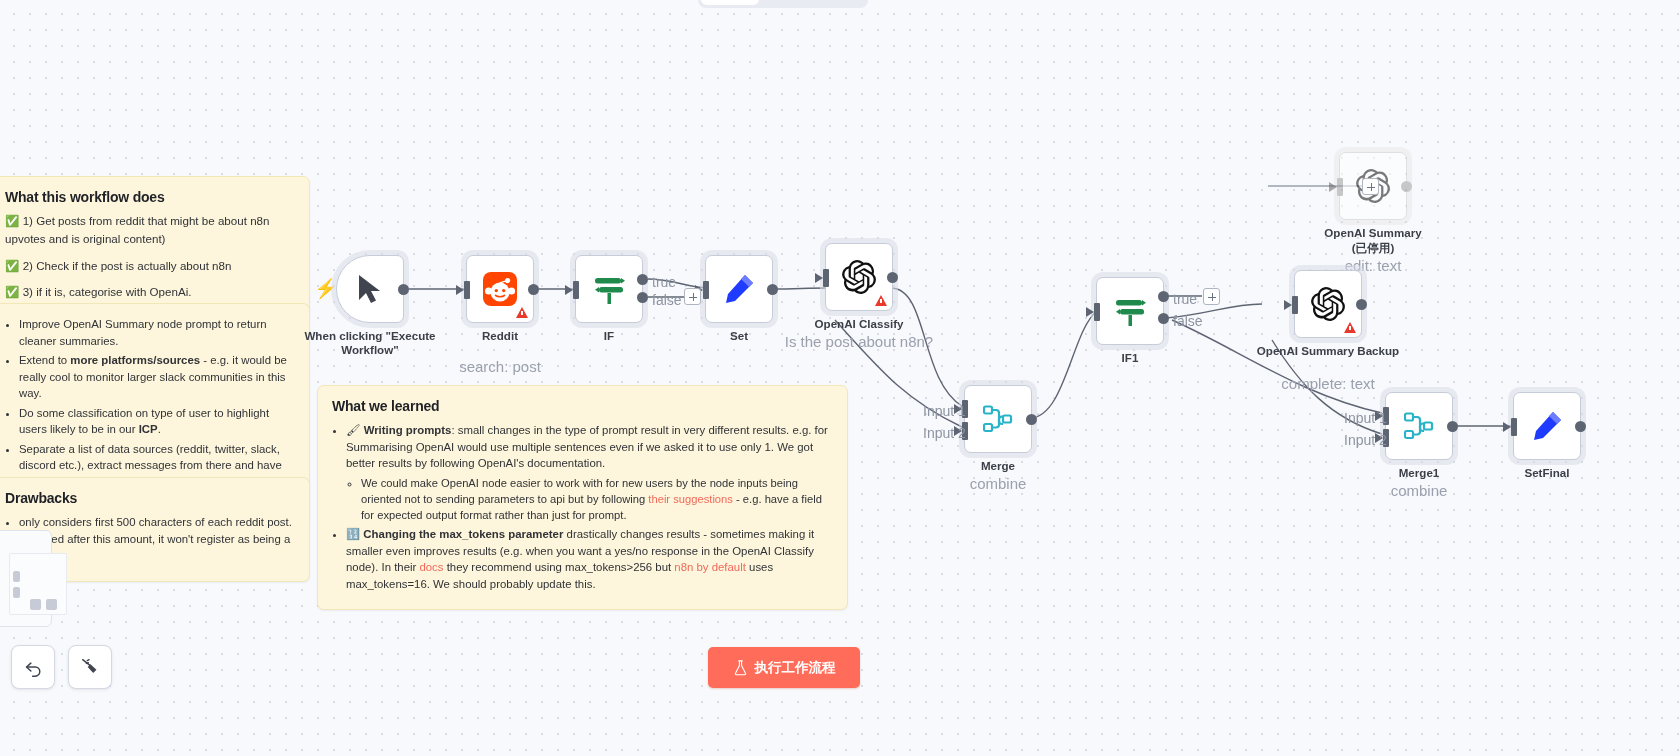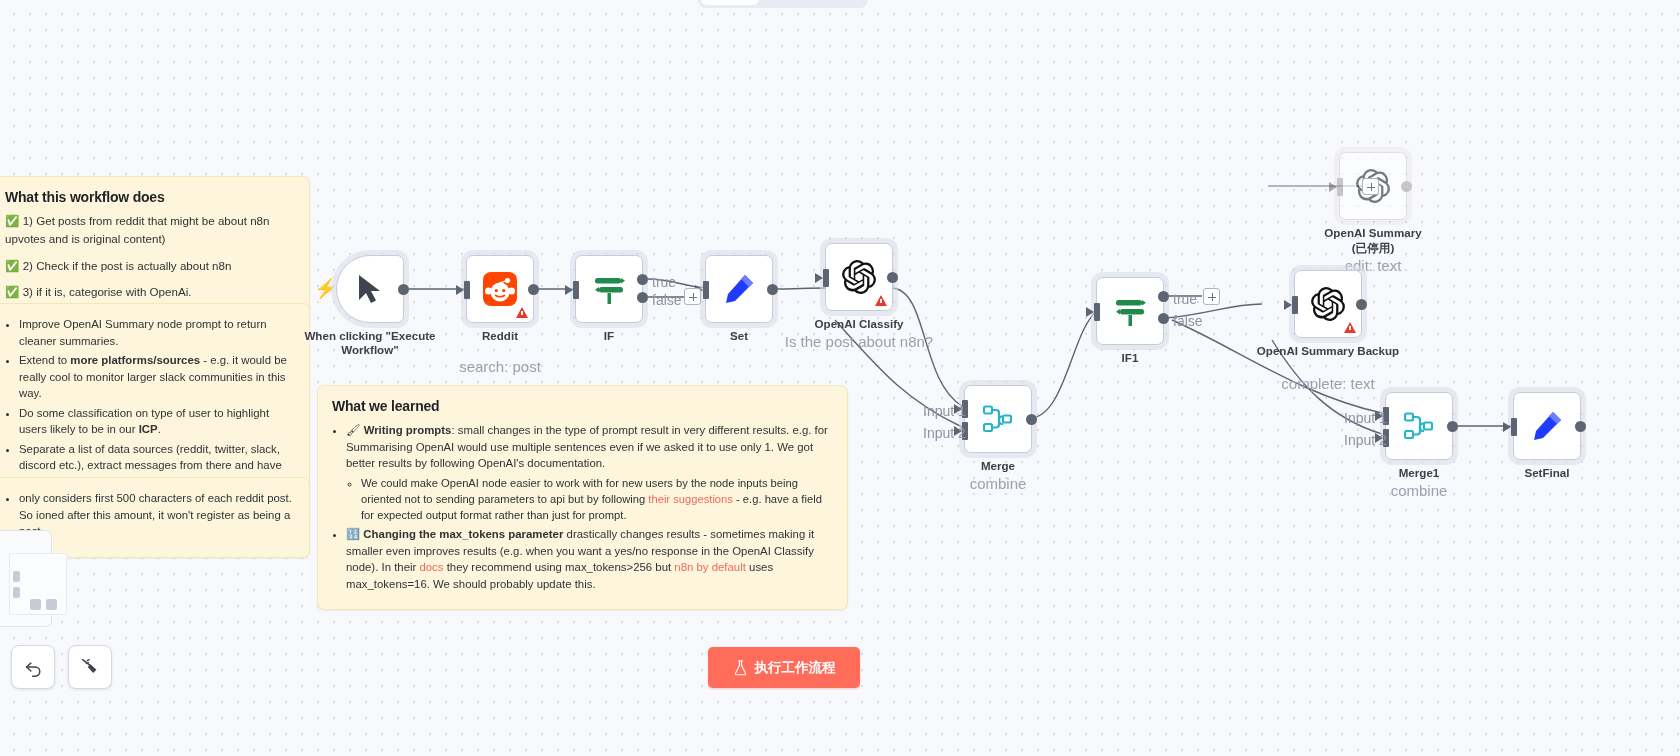--- a/index.html
+++ b/index.html
@@ -205,20 +205,21 @@
 <div class="sticky" id="note-next">
   <ul>
     <li>Improve OpenAI Summary node prompt to return cleaner summaries.</li>
     <li>Extend to <b>more platforms/sources</b> - e.g. it would be really cool to monitor larger slack communities in this way.</li>
     <li>Do some classification on type of user to highlight users likely to be in our <b>ICP</b>.</li>
     <li>Separate a list of data sources (reddit, twitter, slack, discord etc.), extract messages from there and have them go to a <b>sub workflow for classification and summarisation.</b></li>
   </ul>
 </div>
 
 <div class="sticky" id="note-draw">
+  <h2>Drawbacks</h2>
   <ul>
     <li>only considers first 500 characters of each reddit post. So ioned after this amount, it won't register as being a post</li>
   </ul>
 </div>
 
 <div class="sticky" id="note-learn">
   <h2>What we learned</h2>
   <ul>
     <li>
       <span>🖌</span>

